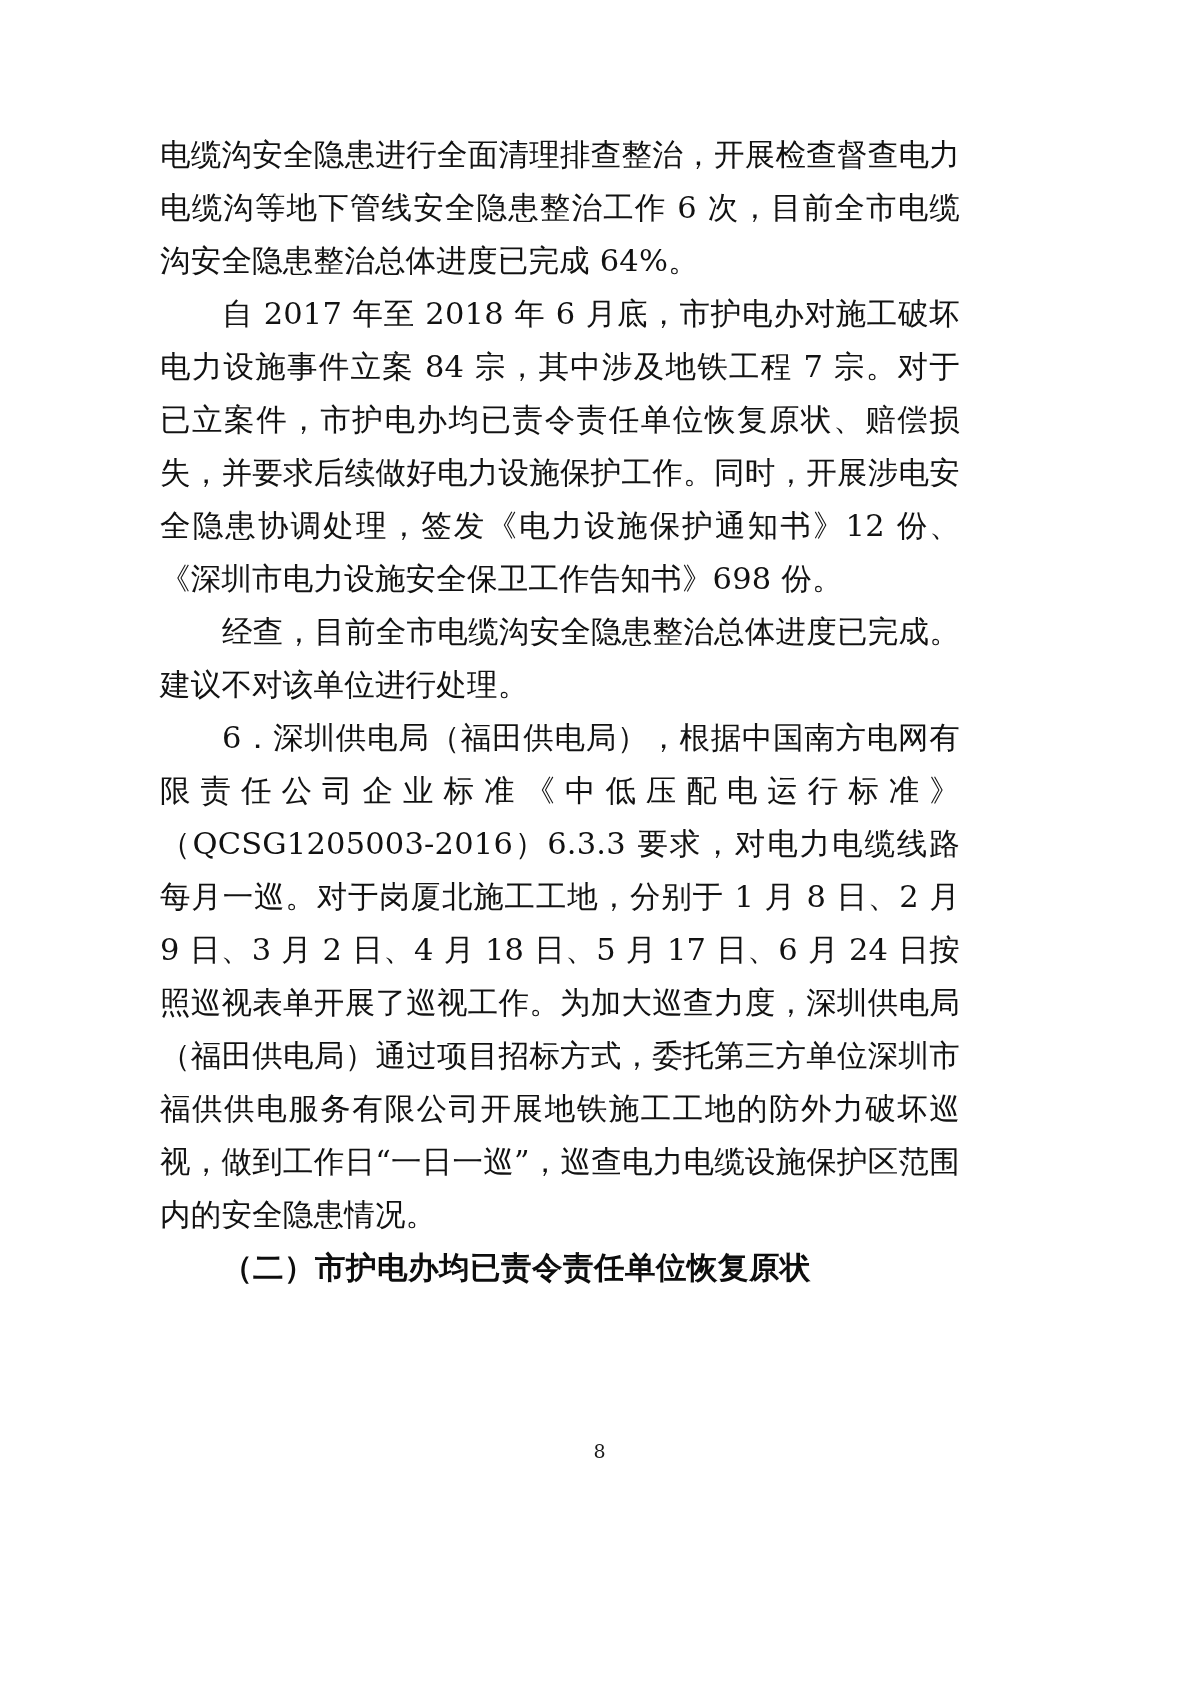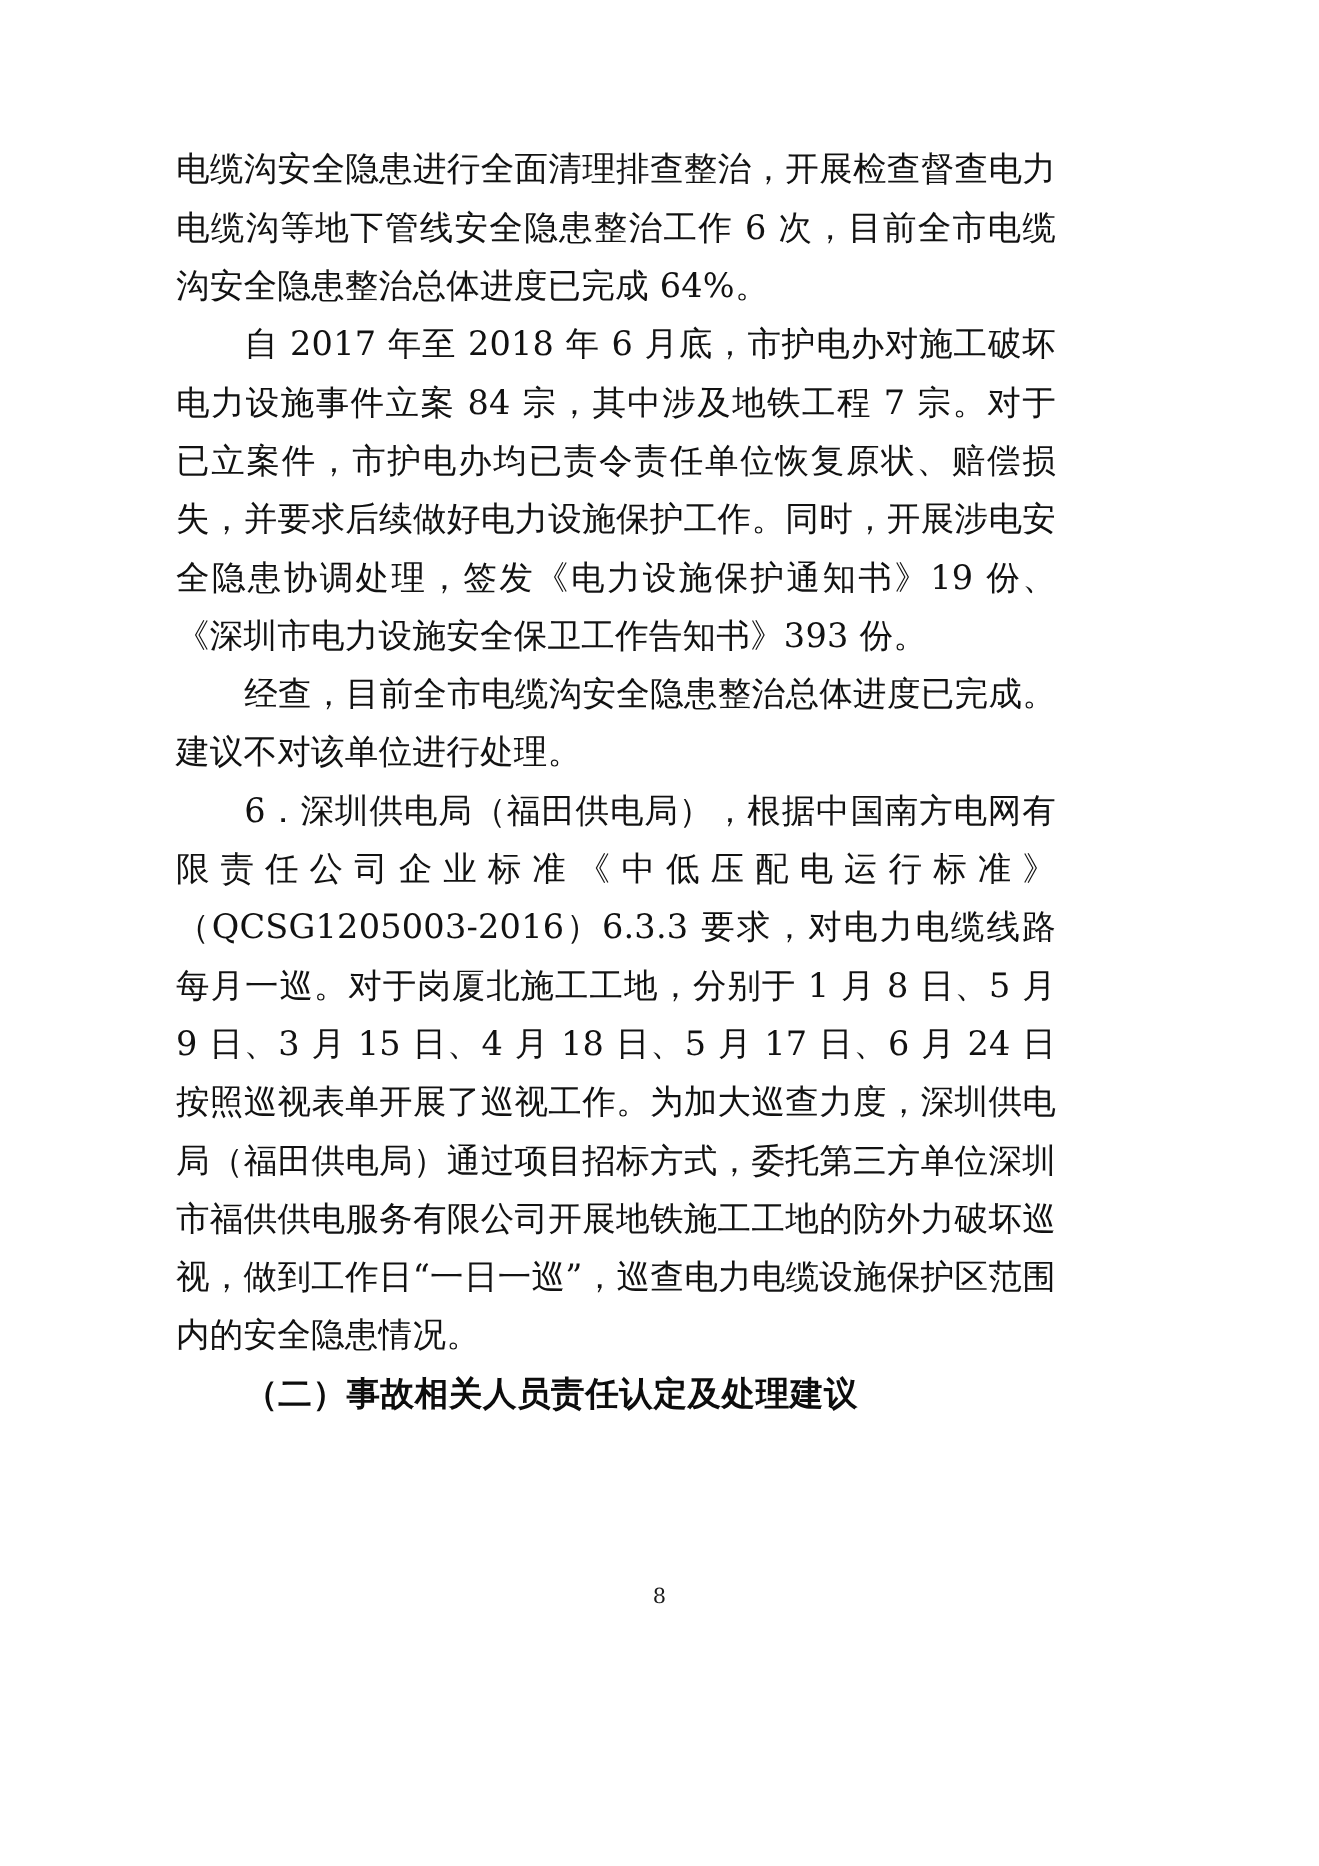--- a/index.html
+++ b/index.html
@@ -58,19 +58,19 @@
     color: #1a1a1a;
     font-family: "DejaVu Serif", "Liberation Serif", serif;
   }
 </style>
 </head>
 <body>
 
 <div class="page">
   <div class="content">
     <p class="justify-spread">电缆沟安全隐患进行全面清理排查整治，开展检查督查电力电缆沟等地下管线安全隐患整治工作 6 次，目前全市电缆沟安全隐患整治总体进度已完成 64%。</p>
-    <p class="indent justify-spread">自 2017 年至 2018 年 6 月底，市护电办对施工破坏电力设施事件立案 84 宗，其中涉及地铁工程 7 宗。对于已立案件，市护电办均已责令责任单位恢复原状、赔偿损失，并要求后续做好电力设施保护工作。同时，开展涉电安全隐患协调处理，签发《电力设施保护通知书》19 份、《深圳市电力设施安全保卫工作告知书》393 份。</p>
+    <p class="indent justify-spread">自 2017 年至 2018 年 6 月底，市护电办对施工破坏电力设施事件立案 84 宗，其中涉及地铁工程 7 宗。对于已立案件，市护电办均已责令责任单位恢复原状、赔偿损失，并要求后续做好电力设施保护工作。同时，开展涉电安全隐患协调处理，签发《电力设施保护通知书》12 份、《深圳市电力设施安全保卫工作告知书》698 份。</p>
     <p class="indent justify-spread">经查，目前全市电缆沟安全隐患整治总体进度已完成。建议不对该单位进行处理。</p>
-    <p class="indent justify-spread">6．深圳供电局（福田供电局），根据中国南方电网有限责任公司企业标准《中低压配电运行标准》（QCSG1205003-2016）6.3.3 要求，对电力电缆线路每月一巡。对于岗厦北施工工地，分别于 1 月 8 日、5 月 9 日、3 月 15 日、4 月 18 日、5 月 17 日、6 月 24 日按照巡视表单开展了巡视工作。为加大巡查力度，深圳供电局（福田供电局）通过项目招标方式，委托第三方单位深圳市福供供电服务有限公司开展地铁施工工地的防外力破坏巡视，做到工作日“一日一巡”，巡查电力电缆设施保护区范围内的安全隐患情况。</p>
-    <p class="heading">（二）事故相关人员责任认定及处理建议</p>
+    <p class="indent justify-spread">6．深圳供电局（福田供电局），根据中国南方电网有限责任公司企业标准《中低压配电运行标准》（QCSG1205003-2016）6.3.3 要求，对电力电缆线路每月一巡。对于岗厦北施工工地，分别于 1 月 8 日、2 月 9 日、3 月 2 日、4 月 18 日、5 月 17 日、6 月 24 日按照巡视表单开展了巡视工作。为加大巡查力度，深圳供电局（福田供电局）通过项目招标方式，委托第三方单位深圳市福供供电服务有限公司开展地铁施工工地的防外力破坏巡视，做到工作日“一日一巡”，巡查电力电缆设施保护区范围内的安全隐患情况。</p>
+    <p class="heading">（二）市护电办均已责令责任单位恢复原状</p>
   </div>
   <div class="page-number">8</div>
 </div>
 
 </body></html>

